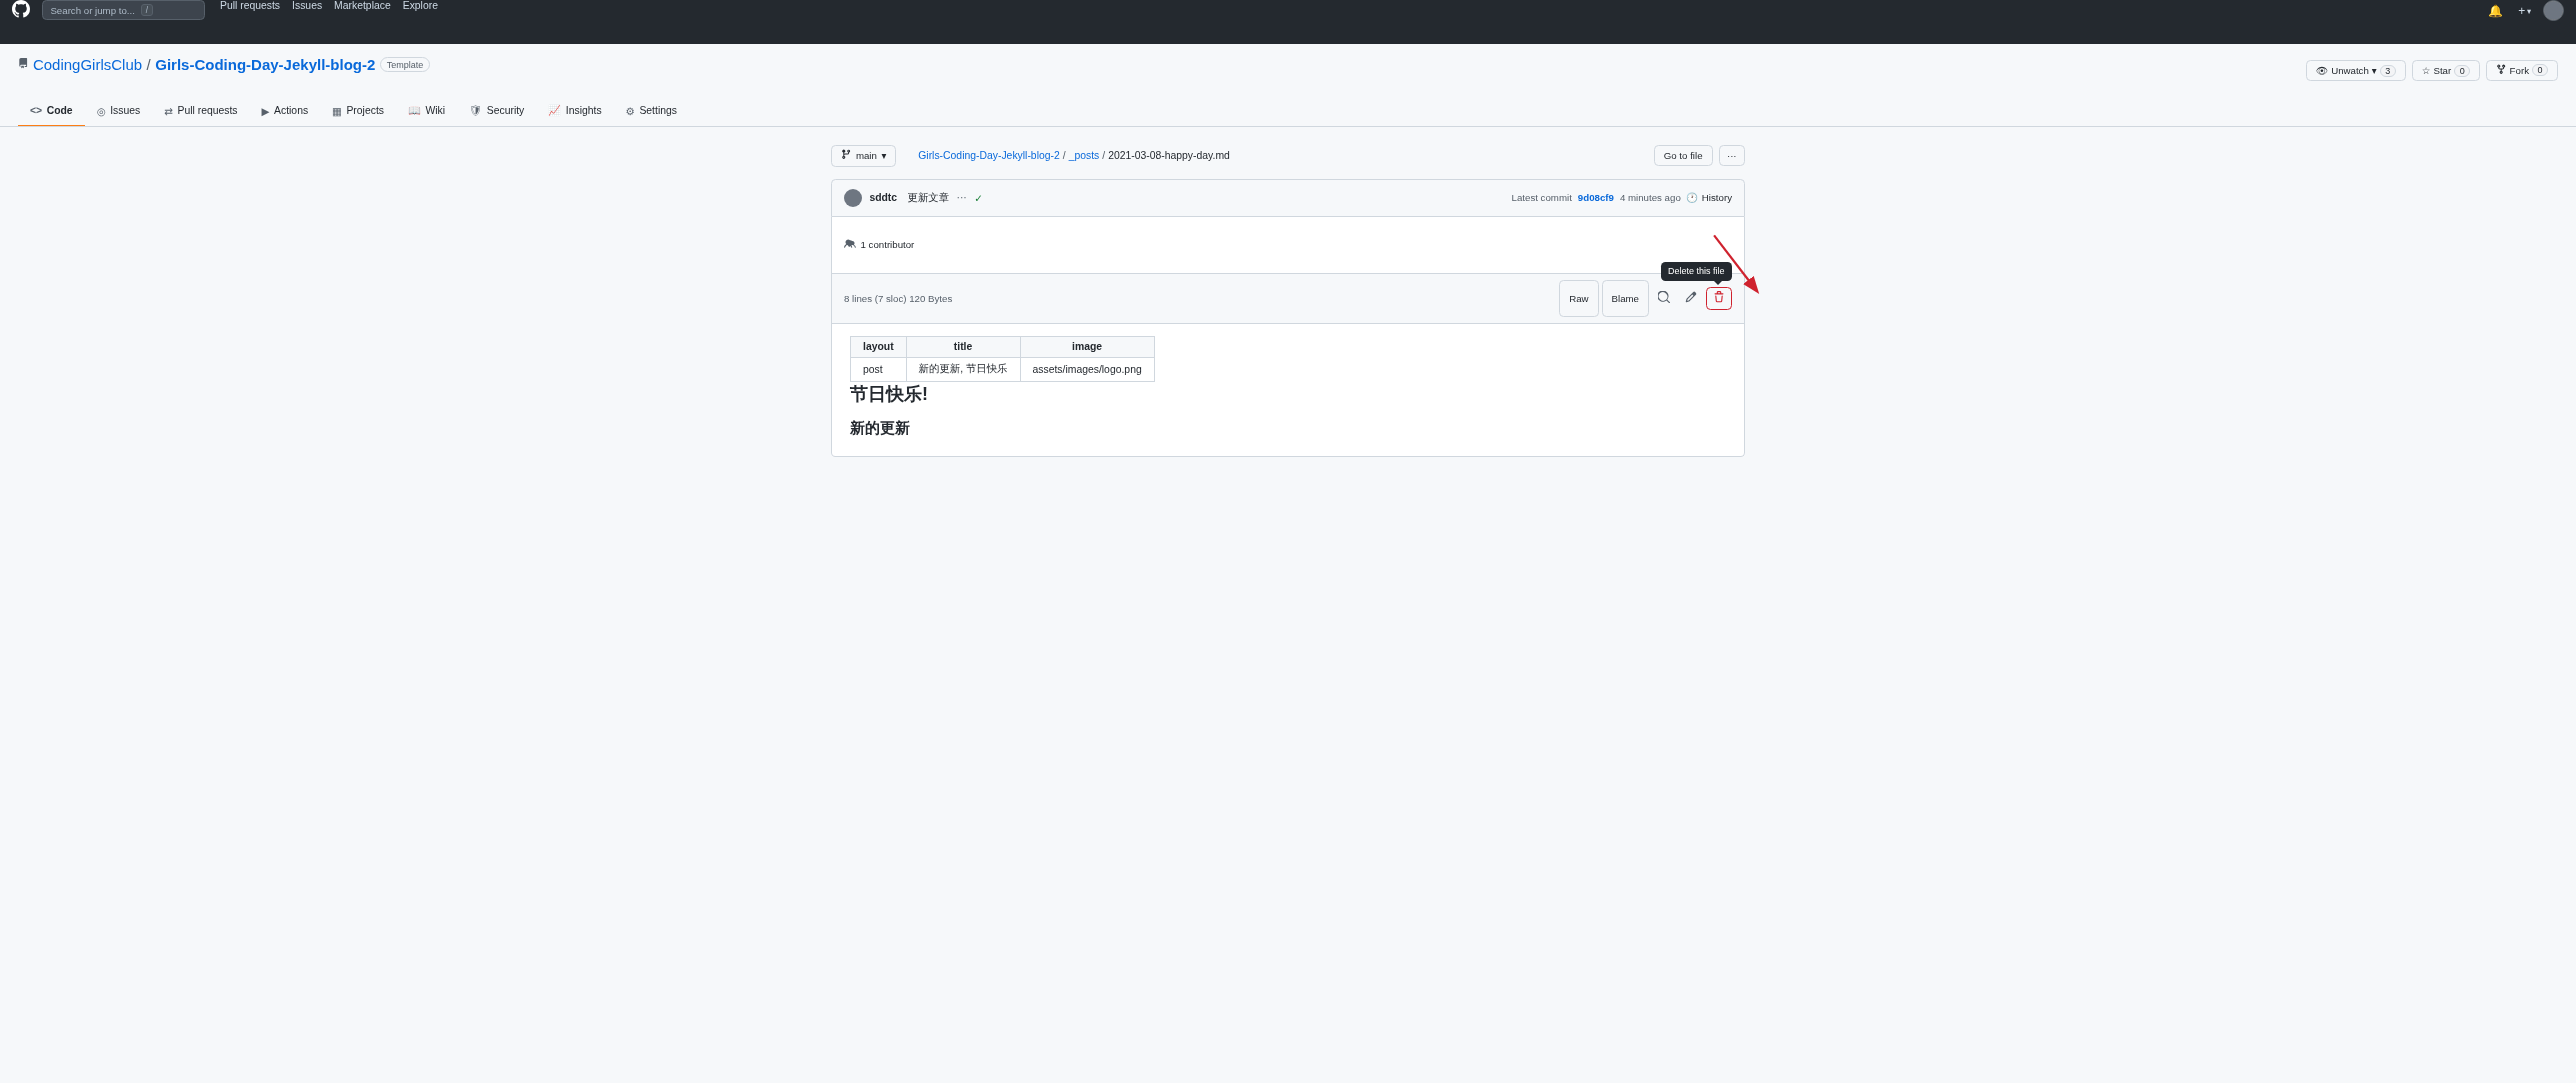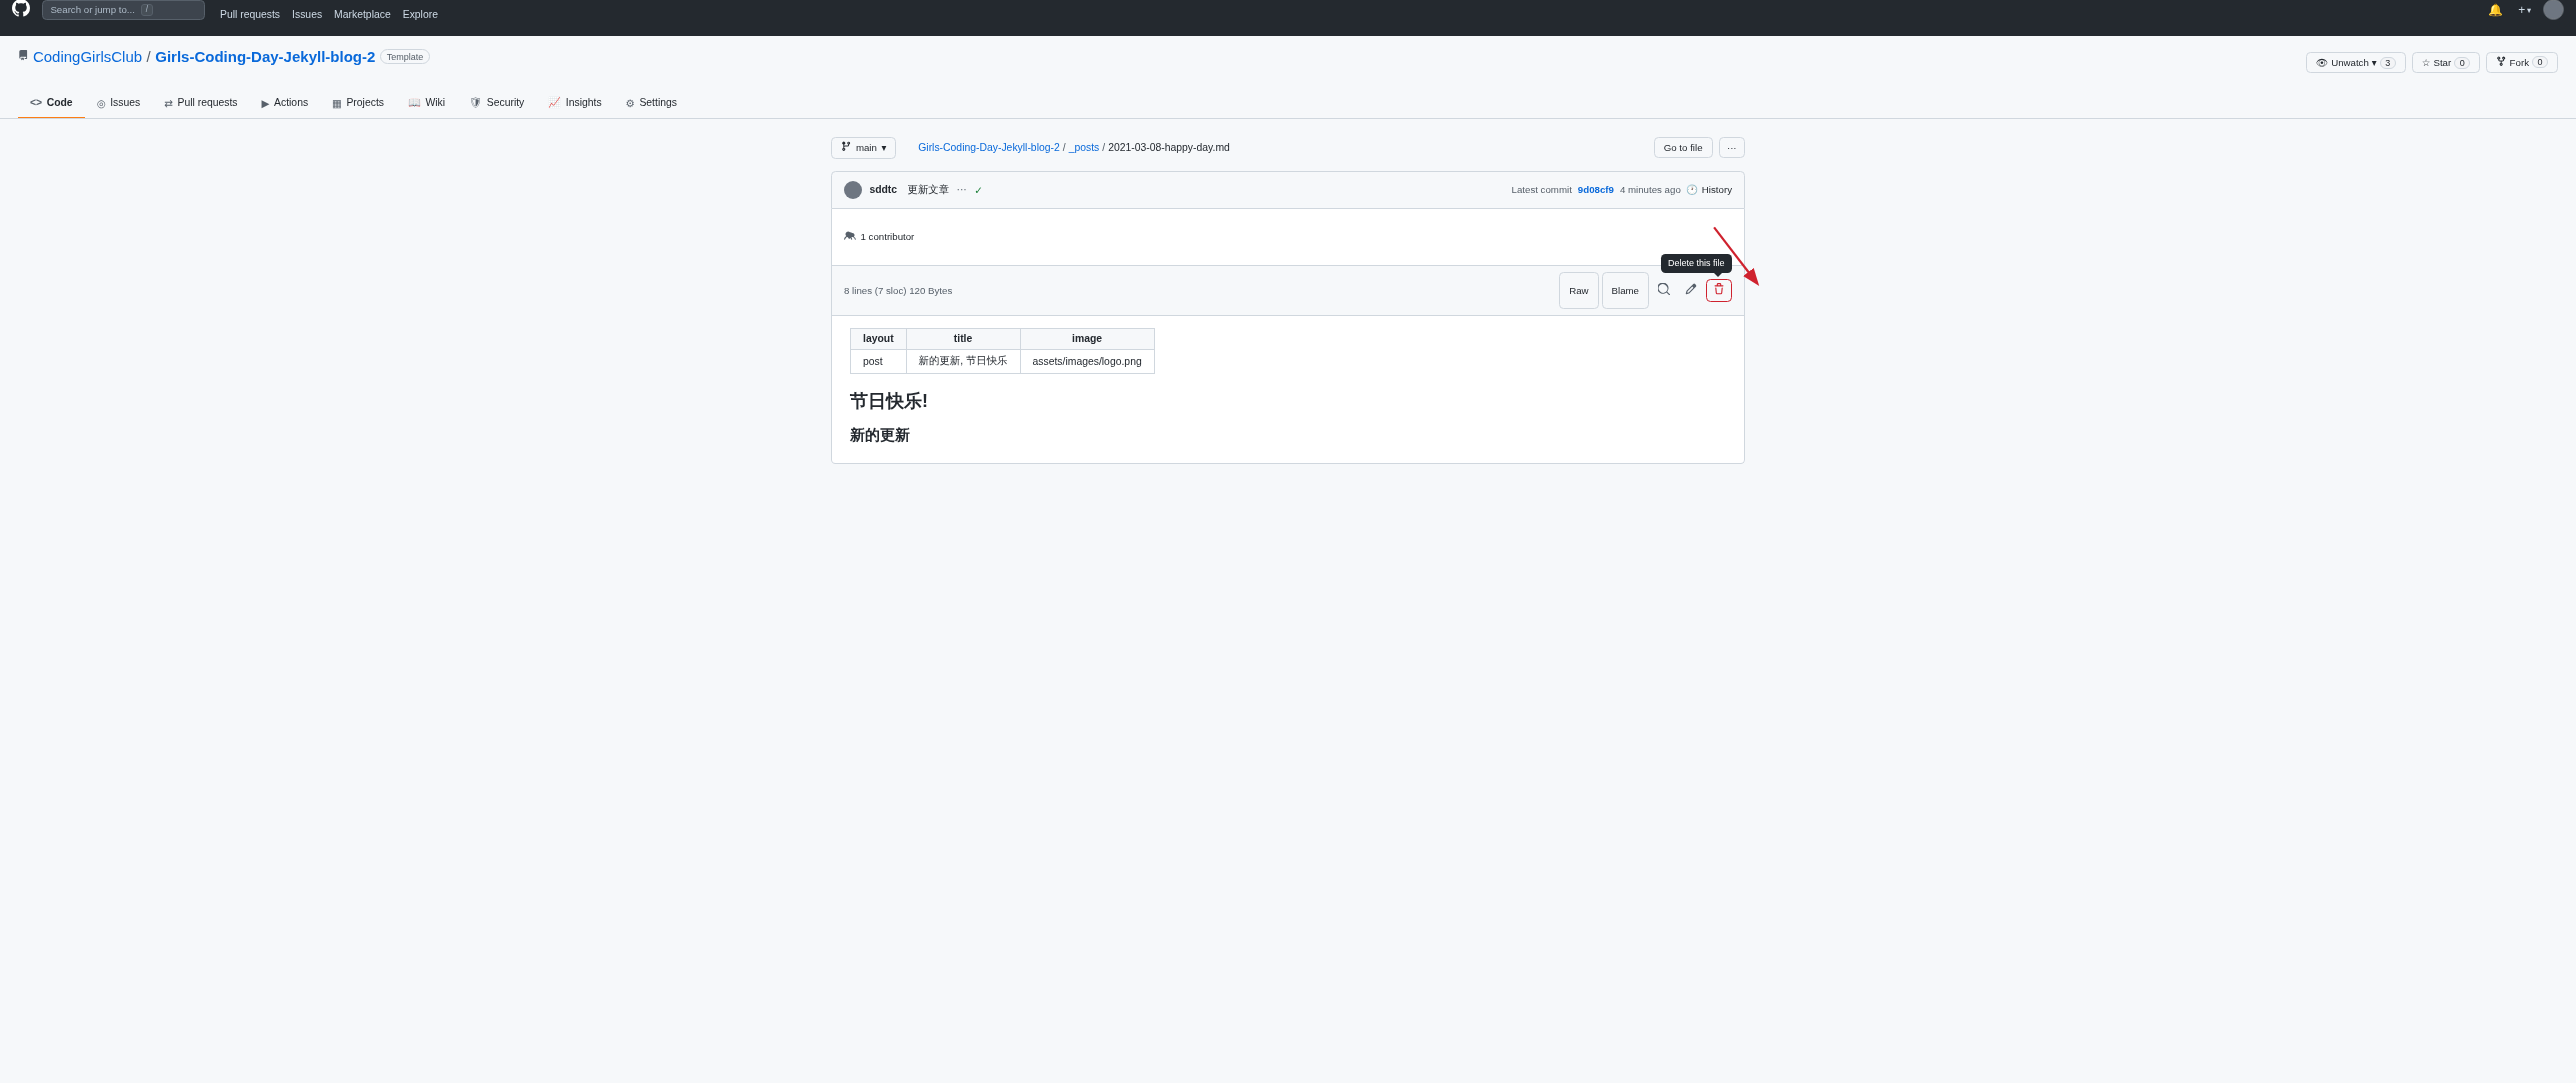--- a/index.html
+++ b/index.html
@@ -2,23 +2,23 @@
 <html style="font-size:12px"><head>
   <meta charset="utf-8">
   <style>
     * { box-sizing: border-box; margin: 0; padding: 0; }
     body { font-family: -apple-system, BlinkMacSystemFont, "Segoe UI", Helvetica, Arial, sans-serif; font-size: 10.4px; background: #f6f8fa; color: #24292f; }
 
     
     .topnav {
       background: #24292f;
       display: flex;
-      align-items: flex-end;
-      padding: 16px 12px;
-      height: 36px;
+      align-items: flex-start;
+      padding: 0 12px;
+      height: 44px;
       gap: 12px;
     }
     .topnav-logo { color: white; font-size: 15px; cursor: pointer; flex-shrink: 0; }
     .topnav-search {
       display: flex;
       align-items: center;
       background: #3d444d;
       border: 0.7px solid #57606a;
       border-radius: 4.5px;
       padding: 3px 7.4px;
@@ -263,21 +263,21 @@
     .arrow-wrapper {
       position: absolute;
       right: -45px;
       top: -59px;
       pointer-events: none;
       z-index: 20;
     }
 
     
     .file-content { padding: 12px 18px; }
-    .file-table { border-collapse: collapse; margin-bottom: 15px; }
+    .file-table { border-collapse: collapse; }
     .file-table th, .file-table td {
       border: 0.7px solid #d0d7de;
       padding: 4.5px 12px;
       font-size: 10.4px;
     }
     .file-table th { font-weight: 600; background: #f6f8fa; }
     .file-heading1 { font-size: 18px; font-weight: 700; margin-bottom: 12px; line-height: 1.4; }
     .file-heading2 { font-size: 15px; font-weight: 700; margin-bottom: 6px; }
   </style>
 </head>

